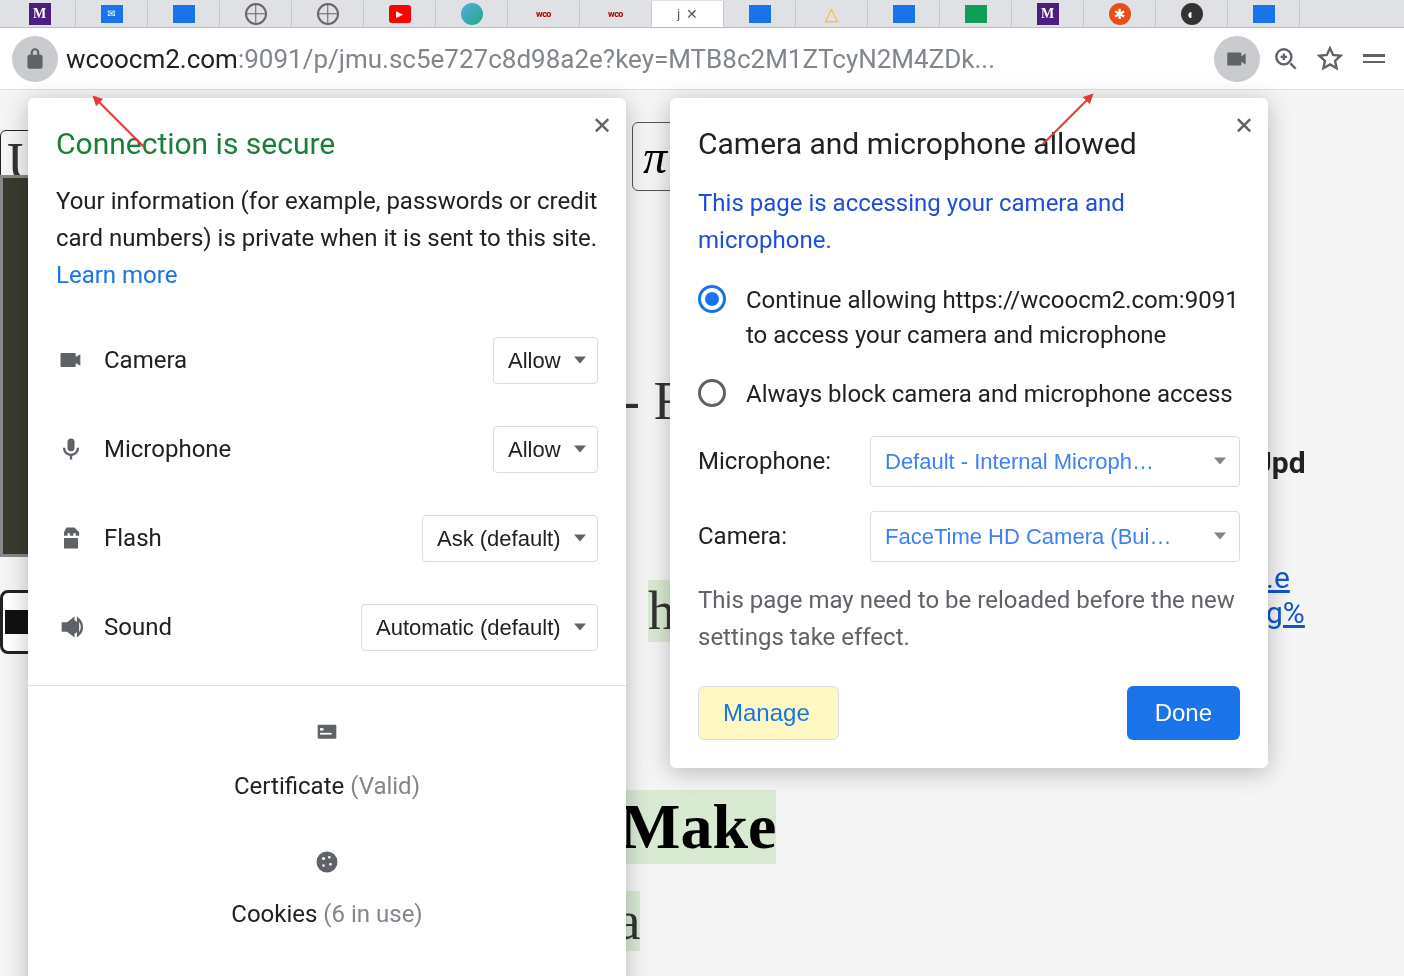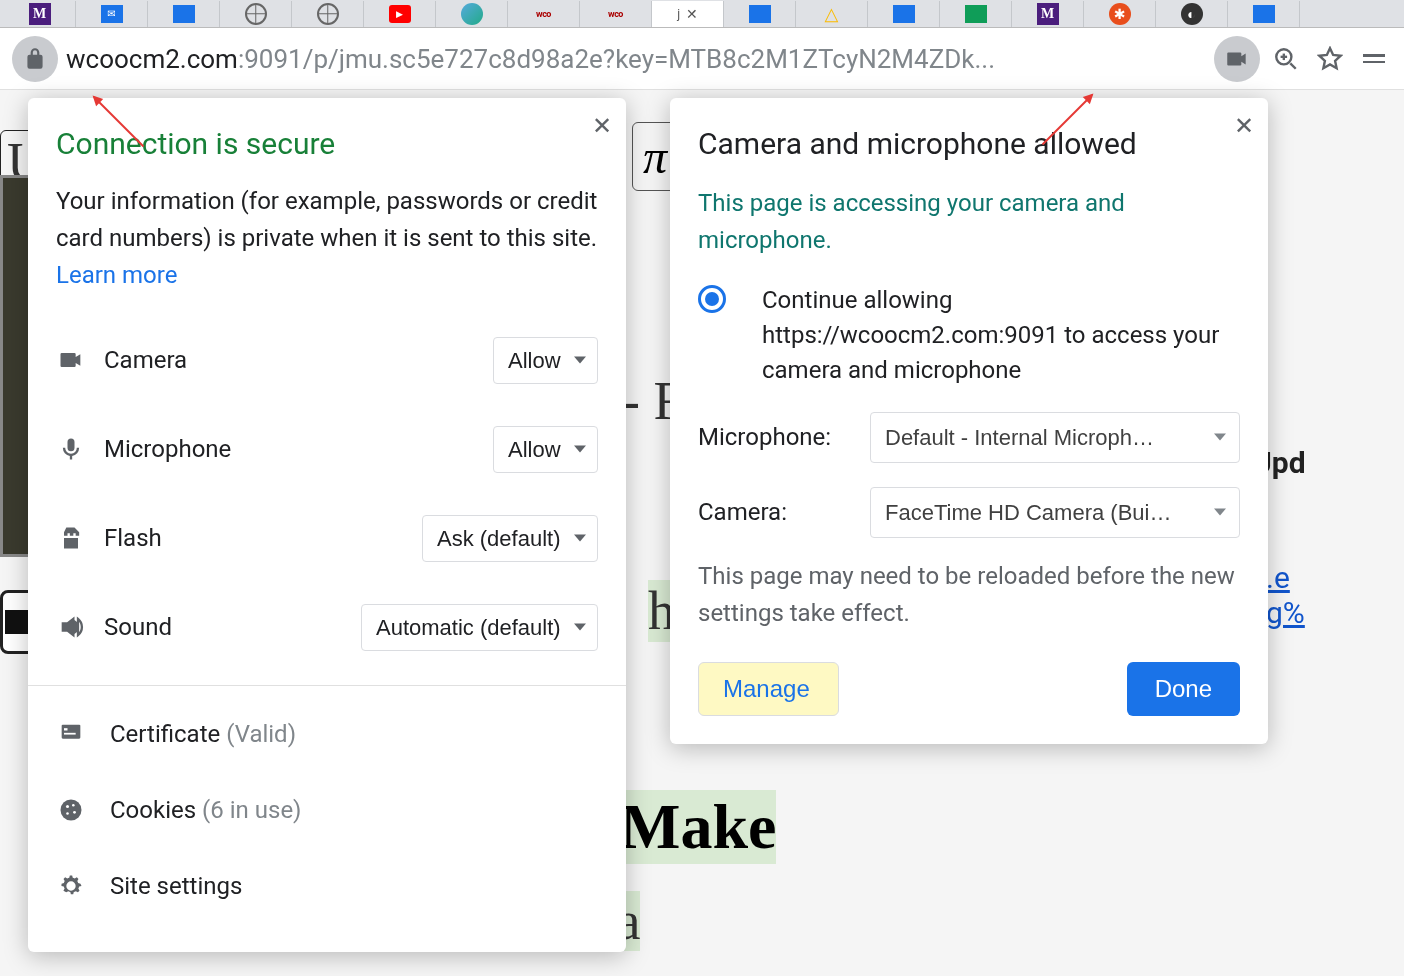--- a/index.html
+++ b/index.html
@@ -156,45 +156,46 @@
   border-right:6px solid transparent;
   border-top:7px solid #5f6368;
   transform: translateY(-50%);
 }
 
 .divider { border-top:1px solid #e0e0e0; margin: 34px -28px 10px; }
 
 .item-row {
   display:flex; align-items:center; gap:24px;
   padding: 24px 0;
+  flex-direction: column;
 }
 .item-icon { width:30px; color:#5f6368; display:flex; justify-content:center; }
 .item-text { font-size:24px; color:#202124; }
 .item-text .sub { color:#80868b; }
 
 
 .r-title { font-size:30px; color:#202124; margin-bottom:24px; }
-.r-desc { font-size:24px; color:#0f766e; line-height:1.55; margin-bottom:24px; }
-
-.radio-row { display:flex; gap:36px; align-items:flex-start; margin-bottom:24px; }
+.r-desc { font-size:24px; color:#1d4ed8; line-height:1.55; margin-bottom:24px; }
+
+.radio-row { display:flex; gap:20px; align-items:flex-start; margin-bottom:24px; }
 .radio-outer {
   width:28px; height:28px; border:3px solid #5f6368; border-radius:50%;
   display:flex; align-items:center; justify-content:center; flex:0 0 28px;
   margin-top: 2px;
 }
 .radio-outer.sel { border-color:#1a73e8; }
 .radio-inner { width:14px; height:14px; background:#1a73e8; border-radius:50%; }
 .radio-label { font-size:24px; color:#202124; line-height:1.45; }
 
 .dev-row { display:flex; align-items:center; gap:22px; margin-top:24px; }
 .dev-label { font-size:24px; color:#202124; width:150px; }
 .dev-select-wrap { flex:1; position:relative; }
 .dev-select {
   width:100%; border:1px solid #dadce0; border-radius:4px;
-  font-size:22px; color:#404040; padding:12px 40px 12px 14px;
+  font-size:22px; color:#3b82f6; padding:12px 40px 12px 14px;
   background:#fff; appearance:none;
 }
 .dev-select-wrap::after {
   content:""; position:absolute; right:14px; top:50%;
   width:0; height:0;
   border-left:6px solid transparent;
   border-right:6px solid transparent;
   border-top:7px solid #80868b;
   transform:translateY(-50%);
 }
@@ -451,20 +452,24 @@
   <div class="close-x">✕</div>
   <div class="r-title">Camera and microphone allowed</div>
   <div class="r-desc">This page is accessing your camera and microphone.</div>
 
   <div class="radio-row">
     <span class="radio-outer sel">
         <span class="radio-inner"></span>
       </span>
     <span class="radio-label">Continue allowing https://wcoocm2.com:9091 to access your camera and microphone</span>
   </div>
+  <div class="radio-row">
+    <span class="radio-outer"></span>
+    <span class="radio-label">Always block camera and microphone access</span>
+  </div>
 
   <div class="dev-row">
     <span class="dev-label">Microphone:</span>
     <span class="dev-select-wrap"><select class="dev-select"><option>Default - Internal Microph…</option></select></span>
   </div>
   <div class="dev-row">
     <span class="dev-label">Camera:</span>
     <span class="dev-select-wrap"><select class="dev-select"><option>FaceTime HD Camera (Bui…</option></select></span>
   </div>
 

